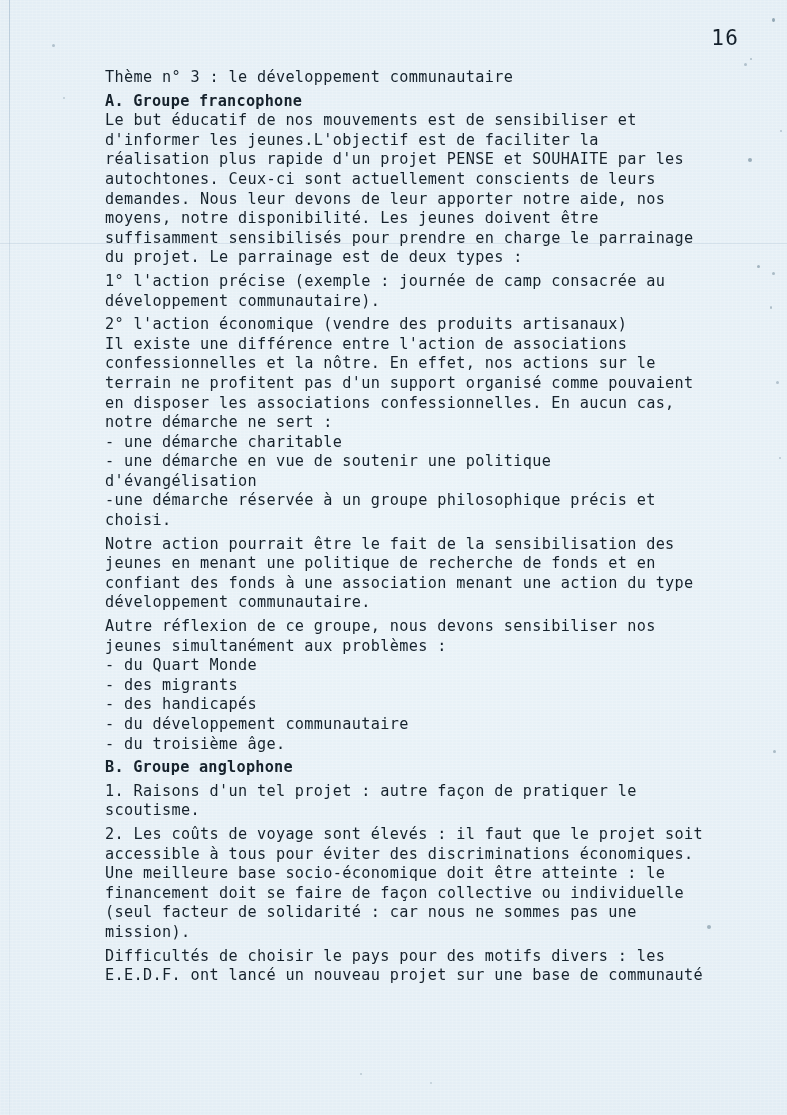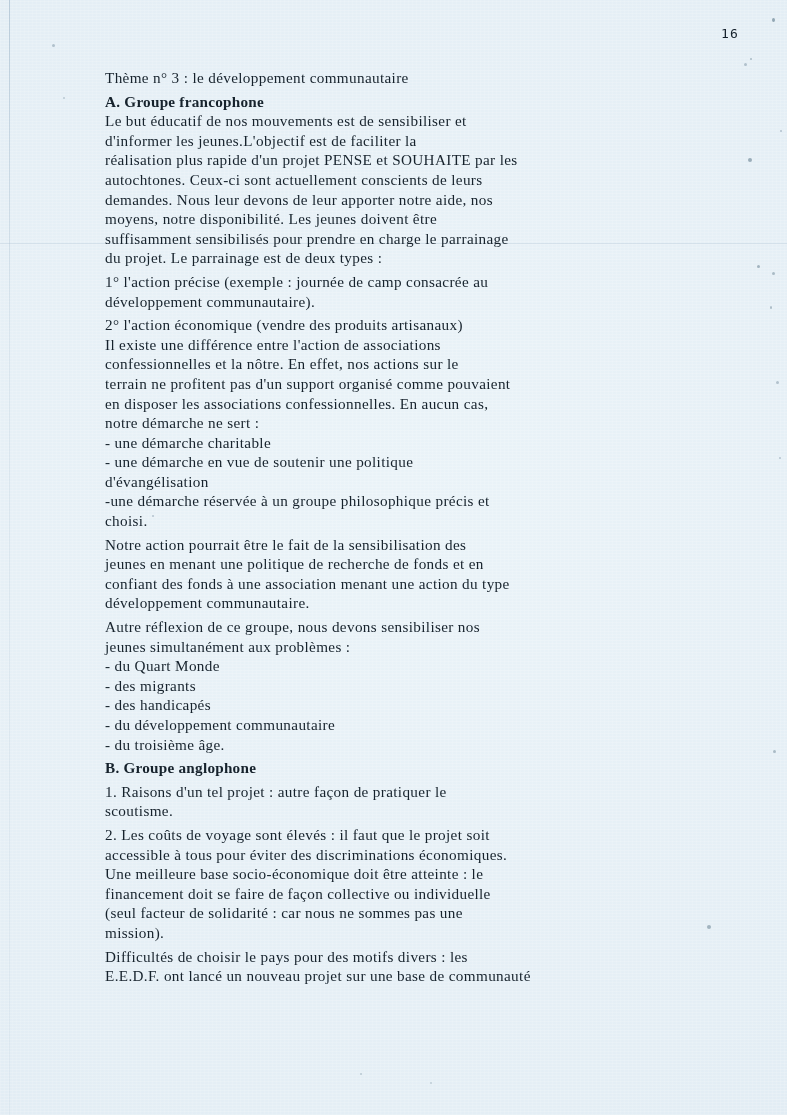--- a/index.html
+++ b/index.html
@@ -61,40 +61,40 @@
     background: #4d6b7d;
     border-radius: 50%;
     pointer-events: none;
   }
 
   
   .page-number {
     position: absolute;
     top: 26px;
     right: 48px;
-    font-size: 13px;
+    font-size: 21px;
     letter-spacing: 1.2px;
     color: #14202b;
     font-family: "DejaVu Sans Mono", "Liberation Mono", monospace;
   }
 
   
   .typescript {
     position: absolute;
     left: 105px;
     top: 68px;
     width: 625px;
     font-size: 15.2px;
     line-height: 19.6px;
     color: #16222c;
     letter-spacing: .35px;
     white-space: pre-wrap;
     word-break: normal;
   }
-  .block { margin: 0; font-family: Liberation Serif, serif; }
+  .block { margin: 0; }
   .block + .block { margin-top: 4px; }
   .heading {
     font-weight: bold;
     letter-spacing: .25px;
   }
   .line { display: block; white-space: pre; }
 </style>
 </head>
 <body>
 

